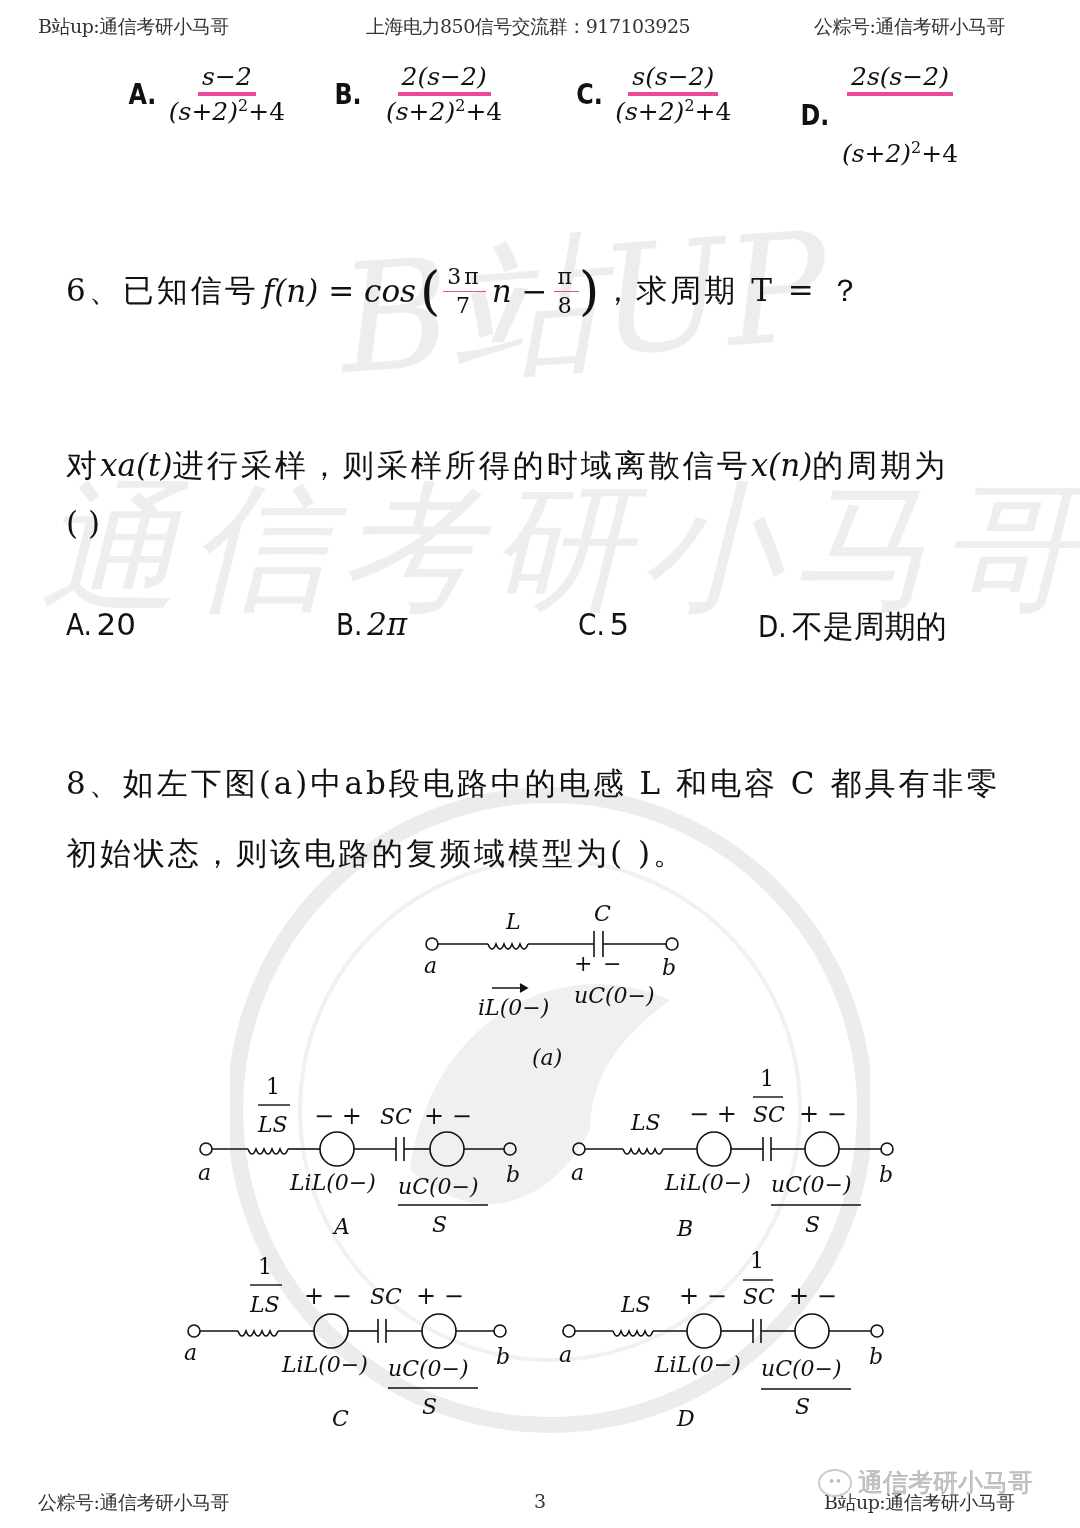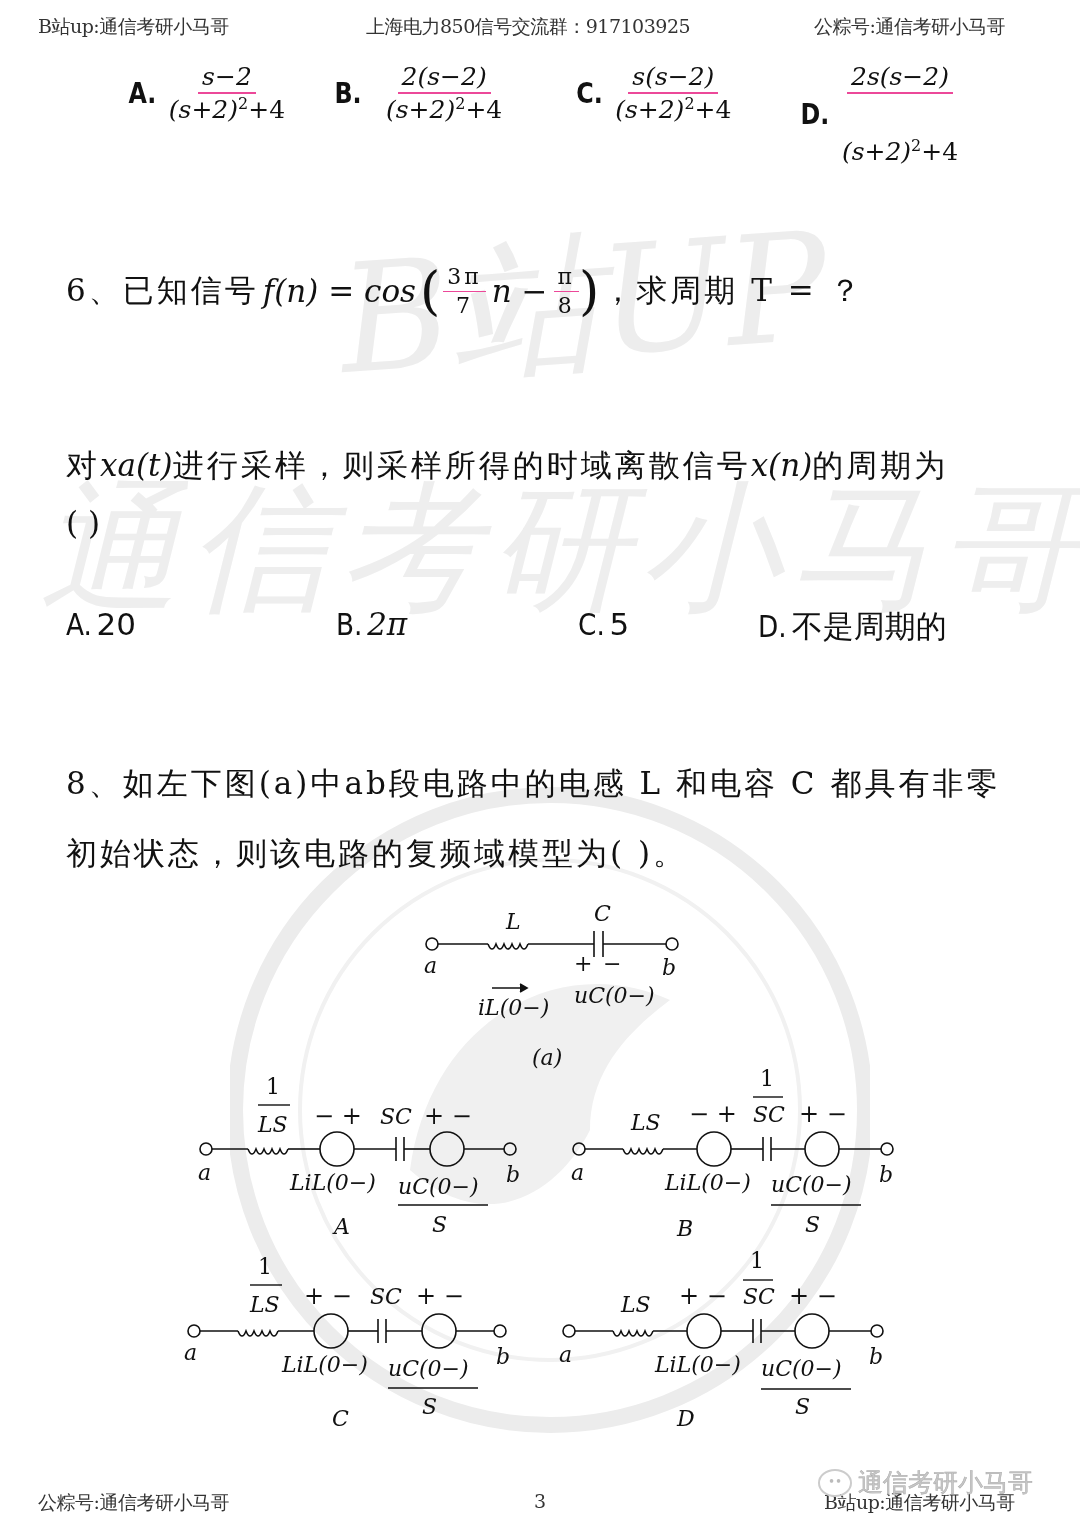--- a/index.html
+++ b/index.html
@@ -10,21 +10,21 @@
   }
   .abs { position: absolute; }
   .hdr { font-family: "DejaVu Serif", serif; font-size: 19px; color: #333; top: 14px; white-space: nowrap; letter-spacing: -0.5px; }
   .ftr { font-family: "DejaVu Serif", serif; font-size: 19px; color: #333; top: 1490px; white-space: nowrap; letter-spacing: -0.5px; }
 
   .wm { position: absolute; color: #e9e9e9; font-family: "DejaVu Serif", serif; z-index: 0; pointer-events: none; white-space: nowrap; }
   .content { position: absolute; z-index: 1; }
 
   
   .frac { display: inline-flex; flex-direction: column; align-items: center; vertical-align: middle; line-height: 1.05; }
-  .frac .num { padding: 0 4px 2px; border-bottom: 2px solid #ec4899; }
+  .frac .num { padding: 0 4px 2px; border-bottom: 4px solid #ec4899; }
   .frac .den { padding: 2px 4px 0; }
   .ital { font-style: italic; font-family: "DejaVu Serif", serif; }
   .opt-label { font-family: "DejaVu Sans", sans-serif; font-weight: bold; font-size: 28px; vertical-align: middle; margin-right: 6px; transform: scaleX(0.85); display: inline-block; }
 
   .q { font-size: 31px; letter-spacing: 3px; white-space: nowrap; }
   .q .m { font-style: italic; letter-spacing: 0; }
   .ans { font-size: 31px; white-space: nowrap; }
   .ans .lab { font-family: "DejaVu Sans", sans-serif; display: inline-block; transform: scaleX(0.85); transform-origin: left; }
 
   svg text { font-family: "DejaVu Serif", serif; font-style: italic; fill: #111; }

